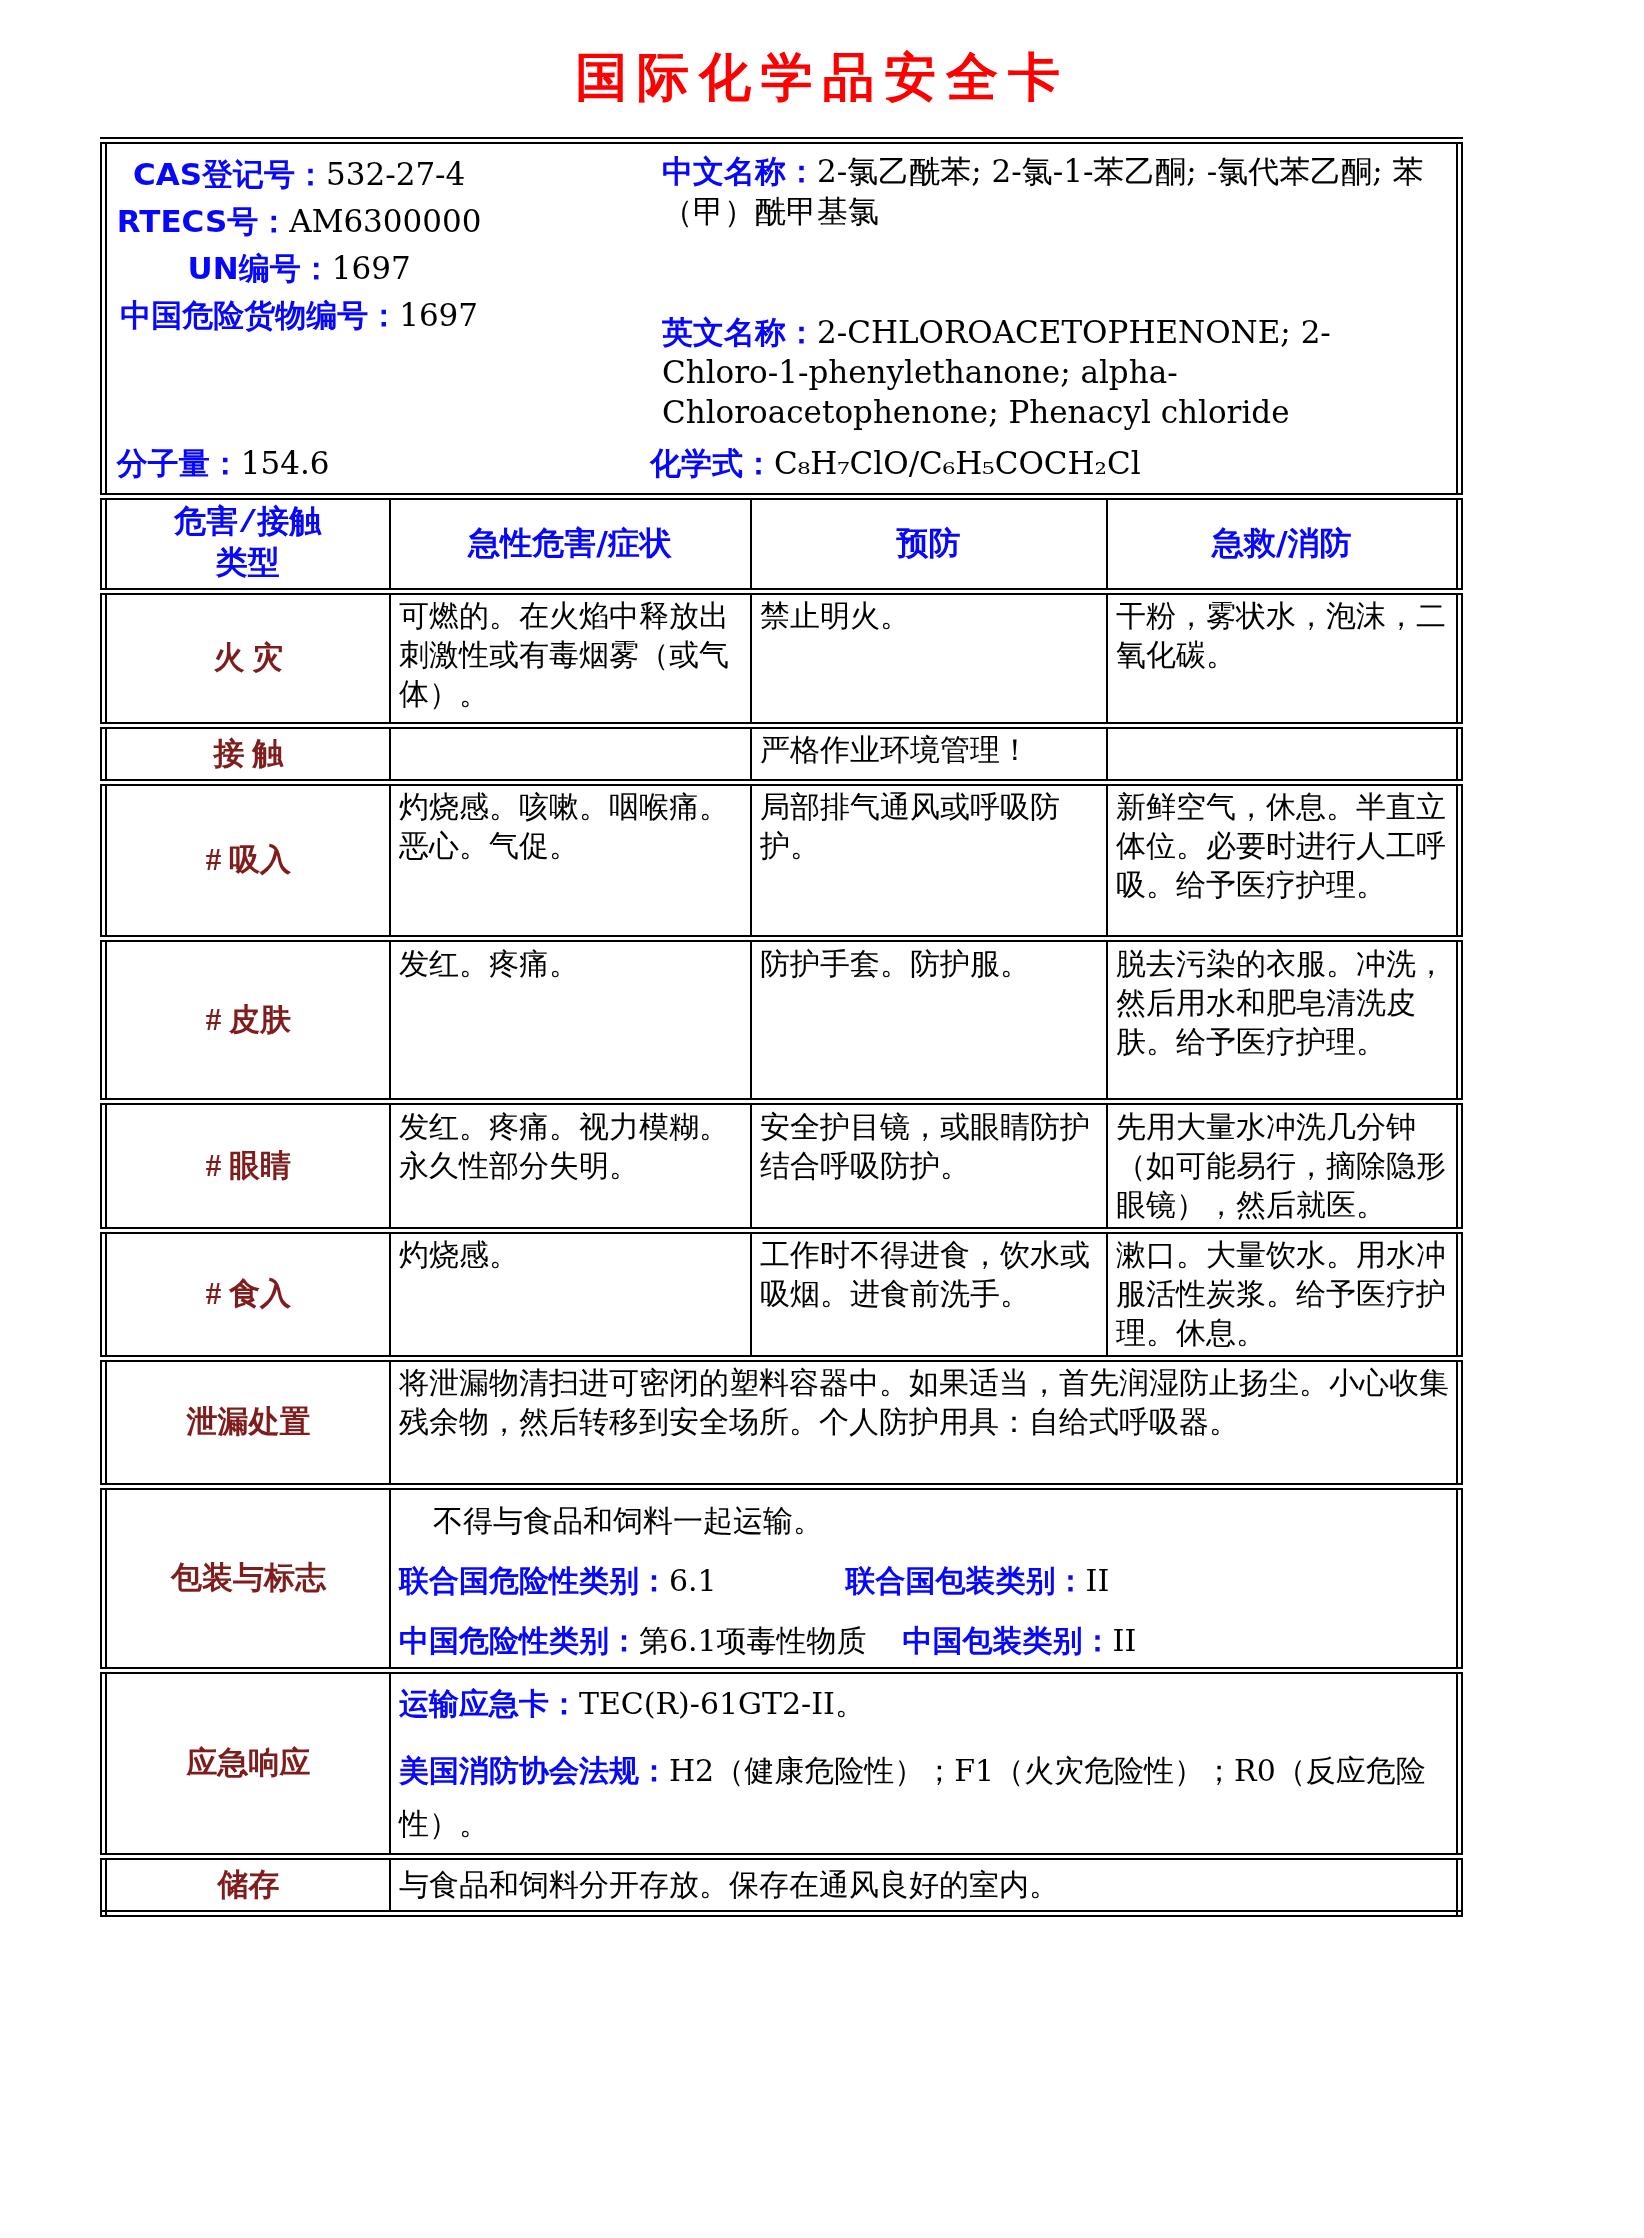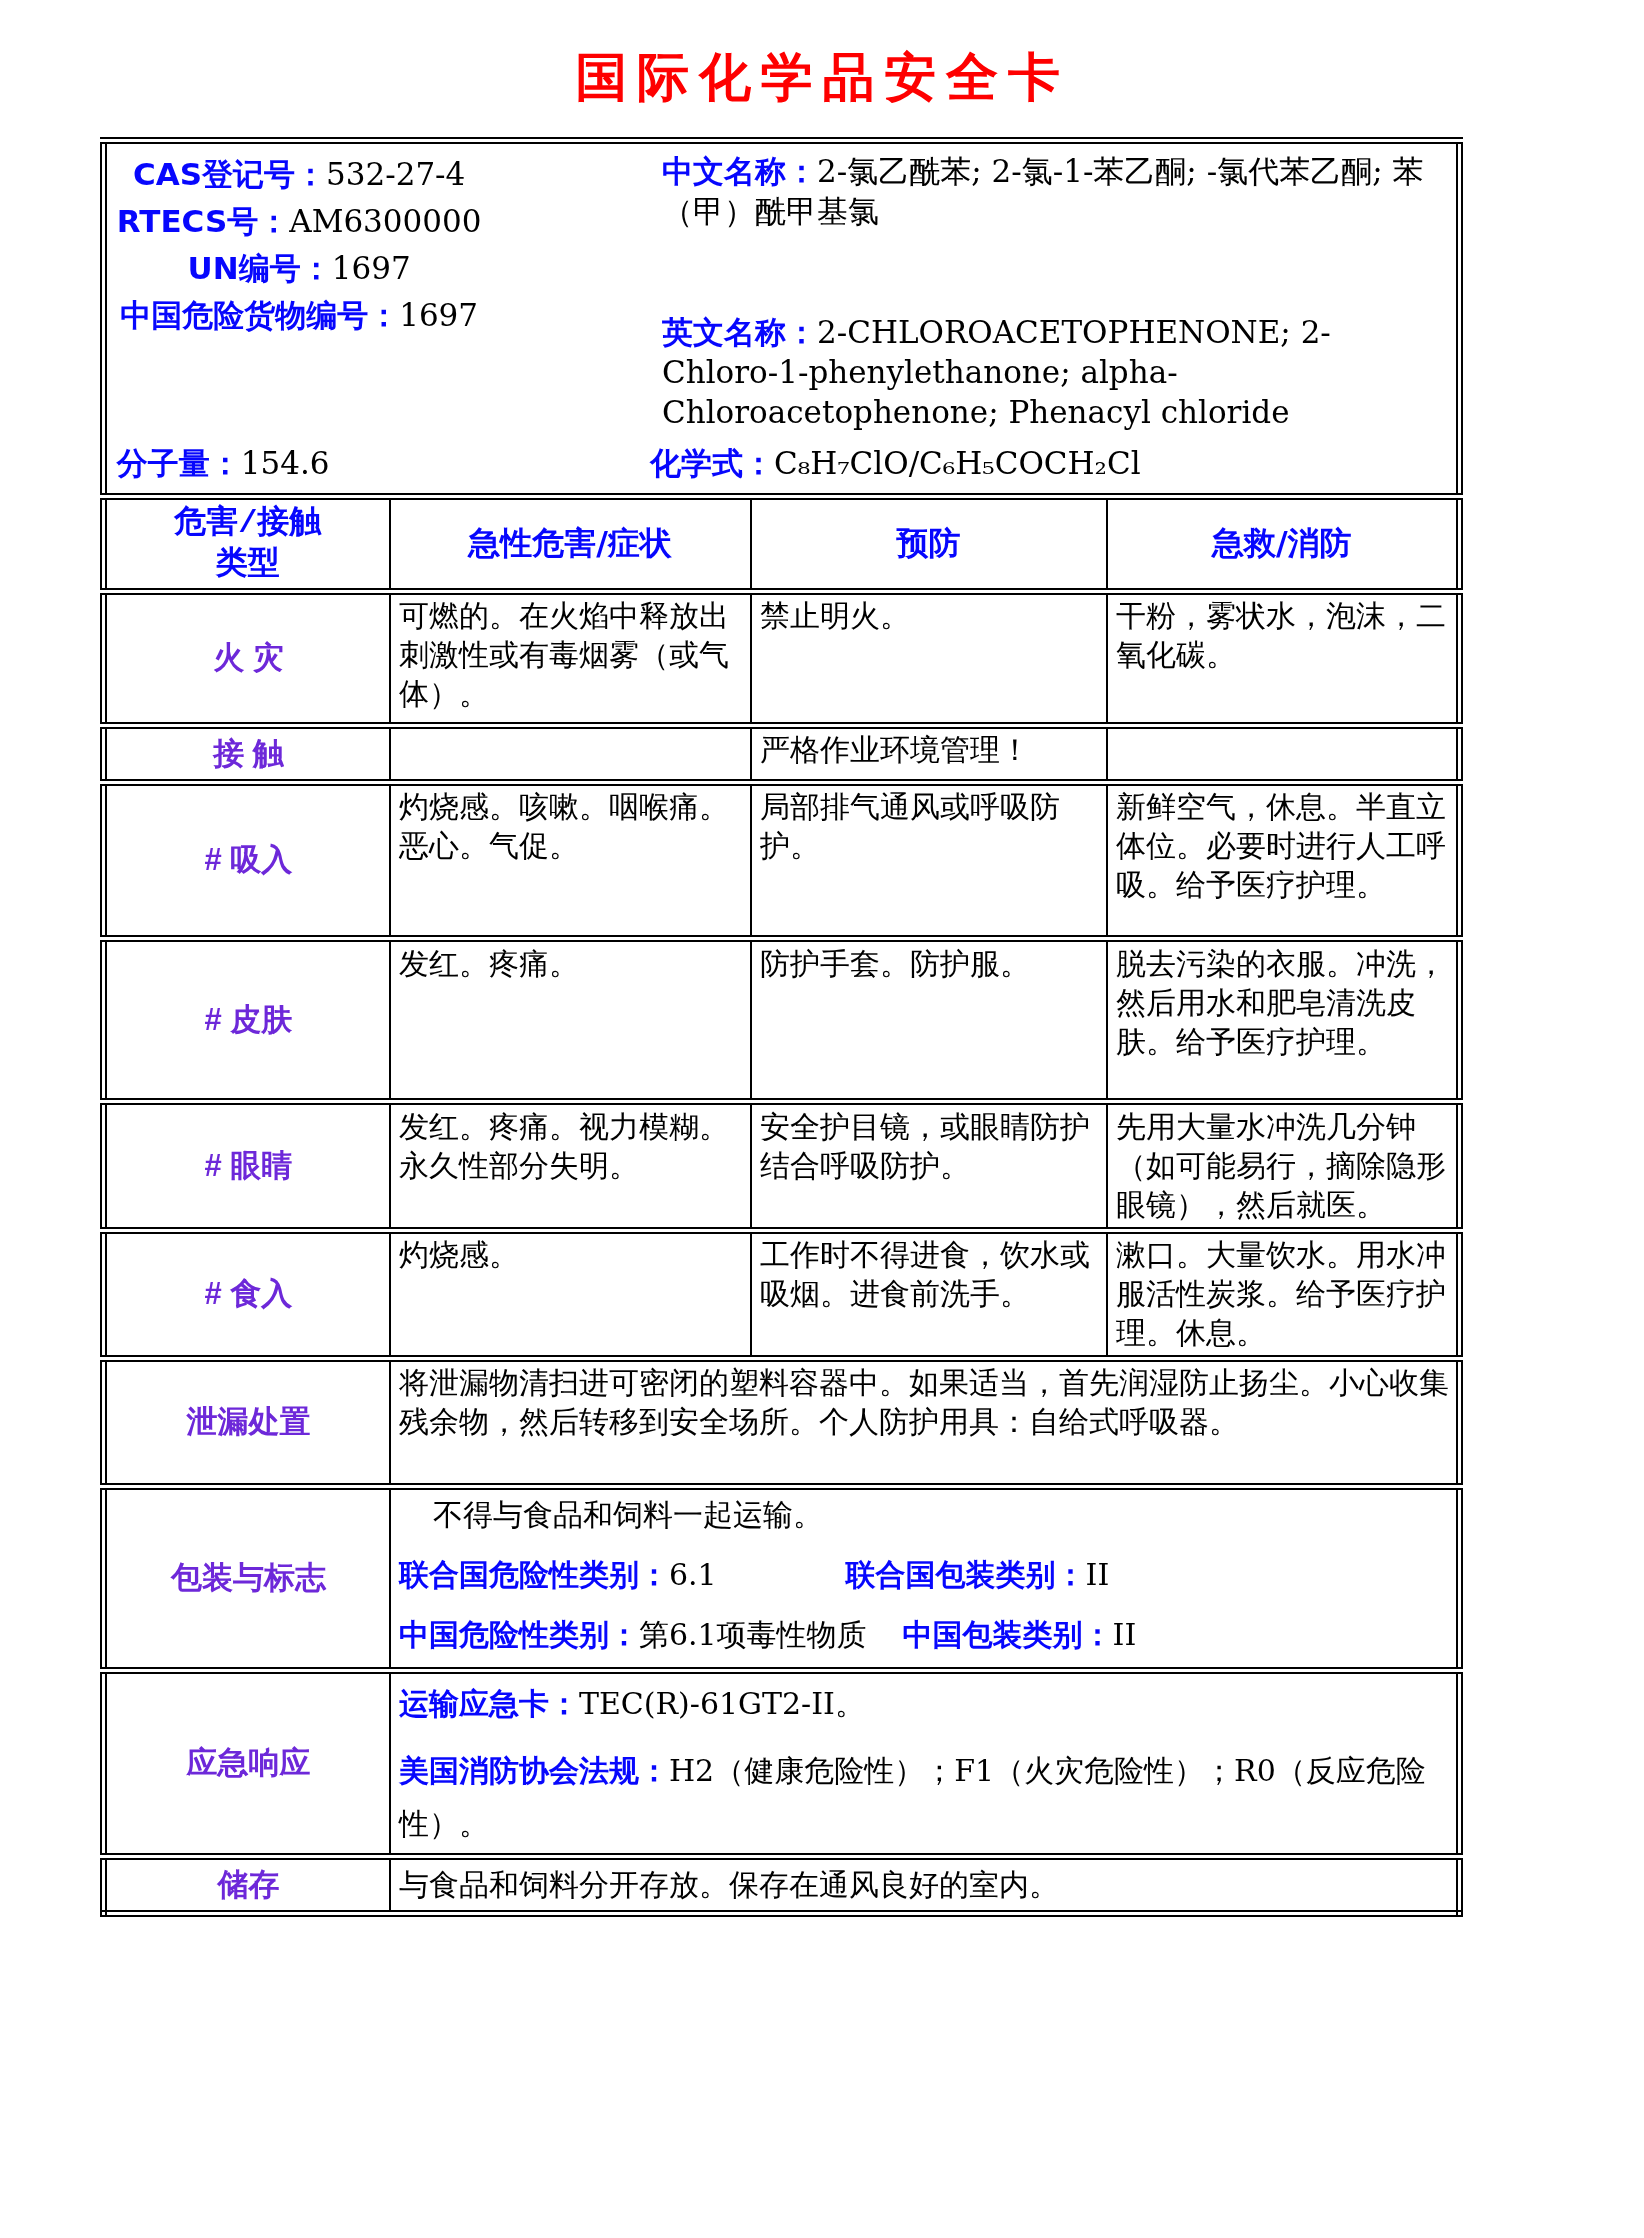--- a/index.html
+++ b/index.html
@@ -78,38 +78,38 @@
   .hdr {
     color: #0707fd;
     font-family: "DejaVu Sans", "Liberation Sans", sans-serif;
     font-weight: bold; font-size: 32px; line-height: 41px;
   }
   .hdr-type { max-width: 173px; margin: 0 auto; font-family: Liberation Mono, monospace; }
 
   
   .type-cell {
     vertical-align: middle; text-align: center;
-    color: #6d28d9;
-    font-family: Liberation Sans, sans-serif;
+    color: #7f1d1d;
+    font-family: Liberation Serif, serif;
     font-weight: bold; font-size: 31px;
   }
   .r-fire  td { height: 123px; }
   .r-expl  td { height: 78px; }
   .r-cont  td { height: 46px;  }
   .r-inh   td { height: 145px; }
   .r-skin  td { height: 152px; }
   .r-eye   td { height: 115px; }
   .r-ing   td { height: 116px; }
   .r-spill td { height: 117px; }
   .r-pack  td { height: 173px; }
   .r-emer  td { height: 159px; }
   .r-stor  td { height: 46px; vertical-align: middle; }
 
   
-  .pack-note { margin: 4px 0 21px 0; padding-left: 34px; }
+  .pack-note { margin: 10px 0 21px 0; padding-left: 34px; }
   .pack-line { margin: 0 0 21px 0; }
   .pack-line:last-child { margin-bottom: 4px; }
   .gap-un { margin-left: 129px; }
   .gap-cn { margin-left: 36px; }
 
   
   .emer-line  { margin: 5.6px 0 18px 0; line-height: 45px; }
   .emer-line2 { margin: 0; line-height: 53px; }
 </style>
 </head>

